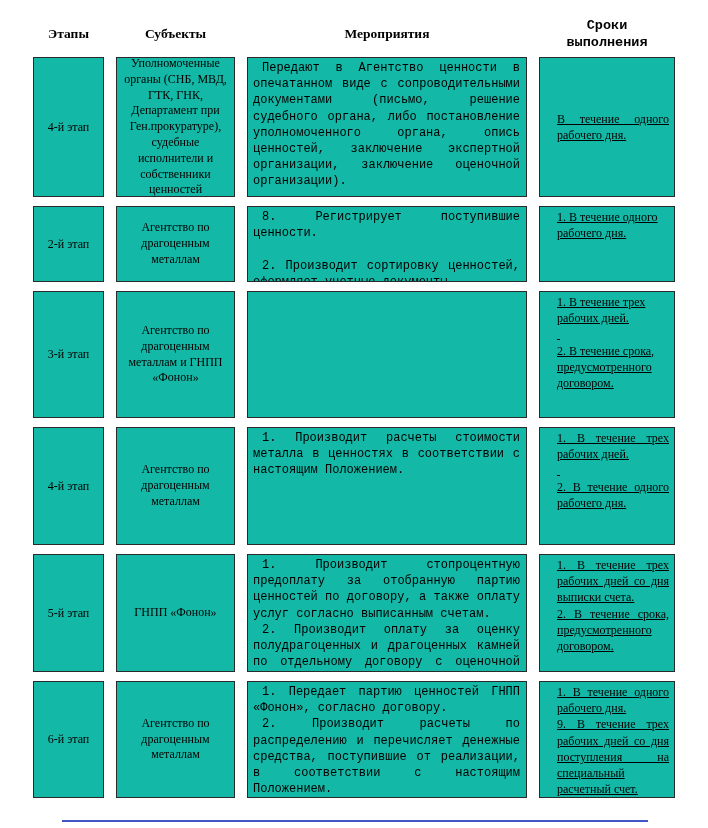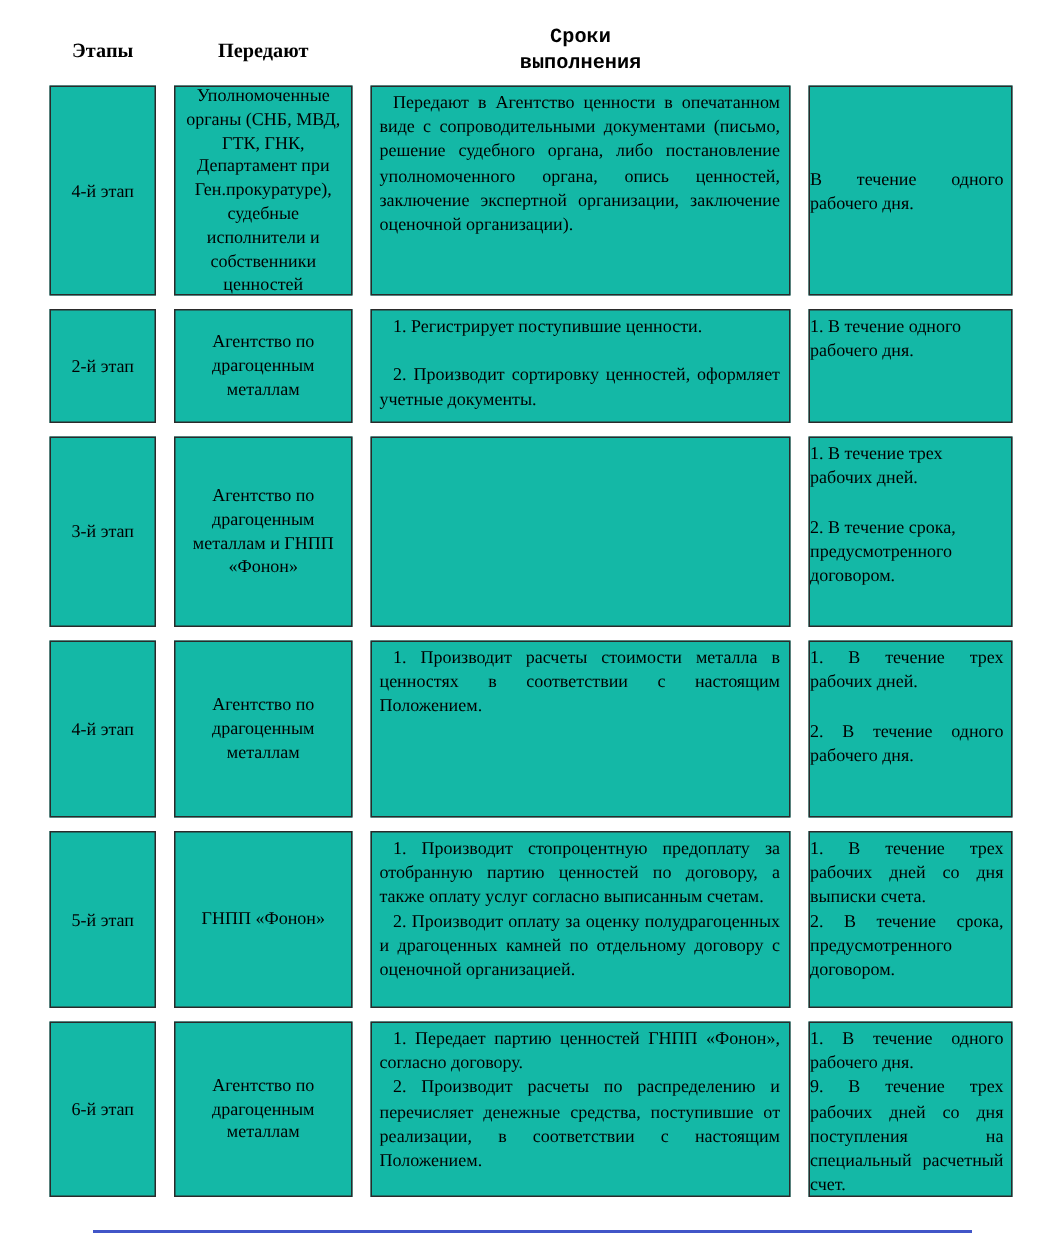--- a/index.html
+++ b/index.html
@@ -12,23 +12,23 @@
   .header{height:57px;align-items:center;padding-top:12px;box-sizing:border-box;}
   .hcell{font-weight:bold;font-size:13.5px;text-align:center;line-height:1.2;}
   .hcell.srok{max-width:100px;margin:0 auto;font-family:Liberation Mono, monospace;}
   .row{margin-bottom:9px;}
   .cell{
     border:1px solid var(--border,#2a2a2a);box-sizing:border-box;
     font-size:12px;line-height:16.2px;overflow:hidden;background:#14b8a6;
   }
   .stage,.subjects{display:flex;align-items:center;justify-content:center;text-align:center;}
   .subjects{padding:1px 3px;line-height:15.8px;}
-  .activities{padding:2px 6px 14px 5px;}
+  .activities{padding:2px 6px 14px 5px;font-family:Liberation Mono, monospace;}
   .activities p{margin:0;text-align:justify;text-indent:9px;}
-  .deadlines{padding:2px 5px 2px 0;display:flex;flex-direction:column;}
+  .deadlines{padding:2px 5px 2px 17px;display:flex;flex-direction:column;text-decoration:underline;}
   .deadlines p{margin:0;text-align:justify;}
   p.blank{text-indent:0;}
   
   .row:nth-child(1){height:140px;}
   .row:nth-child(2){height:76px;}
   .row:nth-child(3){height:127px;}
   .row:nth-child(4){height:118px;}
   .row:nth-child(5){height:118px;}
   .row:nth-child(6){height:117px;}
   .row{display:grid;grid-template-columns:71px 119px 280px 136px;column-gap:12px;}
@@ -38,21 +38,22 @@
   .row:nth-child(3) .deadlines p{text-align:left;}
   .bottom-rule{position:absolute;left:62px;top:820px;width:586px;height:2px;}
 </style>
 </head>
 <body>
 
 <div class="page" style="--text: #000000; --border: #2a2a2a;">
 
   <div class="grid header">
     <div class="hcell">Этапы</div>
-    <div class="hcell">Передают</div>
+    <div class="hcell">Субъекты</div>
+    <div class="hcell">Мероприятия</div>
     <div class="hcell srok">Сроки выполнения</div>
   </div>
 
   <div>
       <div class="row">
         <div class="cell stage">
           <span>4-й этап</span>
         </div>
         <div class="cell subjects">
           <span>Уполномоченные органы (СНБ, МВД, ГТК, ГНК, Департамент при Ген.прокуратуре), судебные исполнители и собственники ценностей</span>
@@ -65,21 +66,21 @@
         </div>
       </div>
       <div class="row">
         <div class="cell stage">
           <span>2-й этап</span>
         </div>
         <div class="cell subjects">
           <span>Агентство по драгоценным металлам</span>
         </div>
         <div class="cell activities">
-          <p>1. Регистрирует поступившие ценности.</p>
+          <p>8. Регистрирует поступившие ценности.</p>
           <p class="blank">&nbsp;</p>
           <p>2. Производит сортировку ценностей, оформляет учетные документы.</p>
         </div>
         <div class="cell deadlines">
           <p>1. В течение одного рабочего дня.</p>
         </div>
       </div>
       <div class="row">
         <div class="cell stage">
           <span>3-й этап</span>

